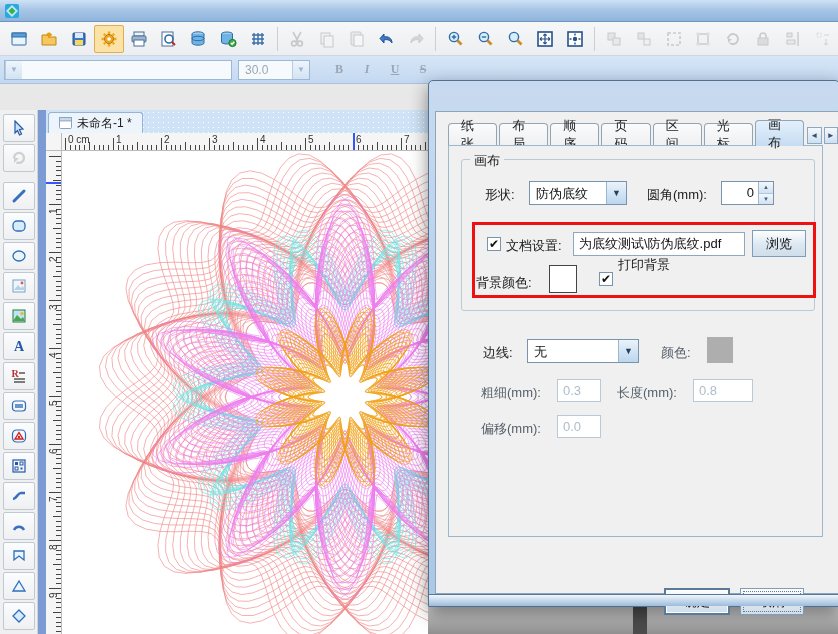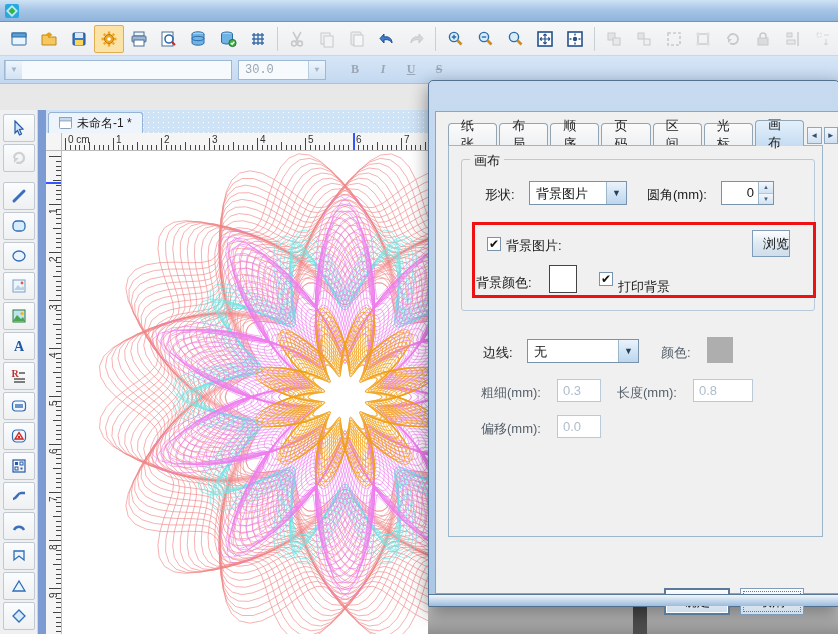--- a/index.html
+++ b/index.html
@@ -278,21 +278,21 @@
           <rect x="3" y="3" width="4" height="4" fill="none" stroke="#aaa" stroke-dasharray="2 1.4"></rect>
           <path d="M10 5 h5 M12 9 v6 M12 15 l-1.6-1.6 M12 15 l1.6-1.6" stroke="#aaa" stroke-width="1.2" fill="none"></path>
         </svg>
       </div>
   </div>
 
   <div class="formatbar">
     <div class="combo" style="width:228px;">
       <span class="carr">▼</span>
     </div>
-    <div class="combo" style="width:88px;font-family:Liberation Mono, monospace;">
+    <div class="combo" style="width:72px;">
       <span class="cval">30.0</span>
       <span class="carr">▼</span>
     </div>
     <div style="width:6px;"></div>
     <span class="stylebtn">B</span>
     <span class="stylebtn" style="font-style:italic;">I</span>
     <span class="stylebtn" style="text-decoration:underline;">U</span>
     <span class="stylebtn" style="text-decoration:line-through;">S</span>
   </div>
 
@@ -774,44 +774,45 @@
         <div class="tab-scroll">◄</div>
         <div class="tab-scroll">►</div>
       </div>
       <div class="dlg-panel">
 
         <div class="groupbox" style="left:12px; top:13px; width:354px; height:152px;">
           <span class="grouplabel">画布</span>
         </div>
         <span class="flabel" style="left:36px; top:40px;">形状:</span>
         <div class="dcombo" style="left:80px; top:35px; width:98px;">
-          <span class="cval">背景图片</span>
+          <span class="cval">防伪底纹</span>
           <span class="carr">▼</span>
         </div>
         <span class="flabel" style="left:198px; top:40px;">圆角(mm):</span>
         <div class="spin" style="left:272px; top:35px; width:53px;">
           <span class="sval">0</span>
           <span class="sarrows">
               <div>▲</div>
               <div>▼</div>
             </span>
         </div>
 
         <div class="redbox" style="left:23px; top:76px; width:344px; height:76px;"></div>
 
         <span class="checkbox" style="left:38px; top:91px;">✔</span>
-        <span class="flabel" style="left:57px; top:91px;">背景图片:</span>
-        <div class="dbtn browse-btn" style="left:303px; top:84px; width:38px;justify-content:flex-end;">
+        <span class="flabel" style="left:57px; top:91px;">文档设置:</span>
+        <input class="dinput" style="left: 124px; top: 86px; width: 172px; height: 24px;" readonly="" value="为底纹测试\防伪底纹.pdf">
+        <div class="dbtn browse-btn" style="left:303px; top:84px; width:54px;">
             <span>浏览</span>
           </div>
 
         <span class="flabel" style="left:27px; top:128px;">背景颜色:</span>
         <div class="swatch" style="left:100px; top:119px; width:28px; height:28px; background:#ffffff;"></div>
         <span class="checkbox" style="left:150px; top:126px;">✔</span>
-        <span class="flabel" style="left:169px; top:132px;">打印背景</span>
+        <span class="flabel" style="left:169px; top:110px;">打印背景</span>
 
         <span class="flabel" style="left:34px; top:198px;">边线:</span>
         <div class="dcombo" style="left:78px; top:193px; width:112px;">
           <span class="cval">无</span>
           <span class="carr">▼</span>
         </div>
         <span class="flabel dim" style="left:212px; top:198px;">颜色:</span>
         <div class="swatch" style="left:258px; top:191px; width:26px; height:26px; background:#aeaeae; border-color:#aeaeae;"></div>
 
         <span class="flabel dim" style="left:32px; top:238px;">粗细(mm):</span>

